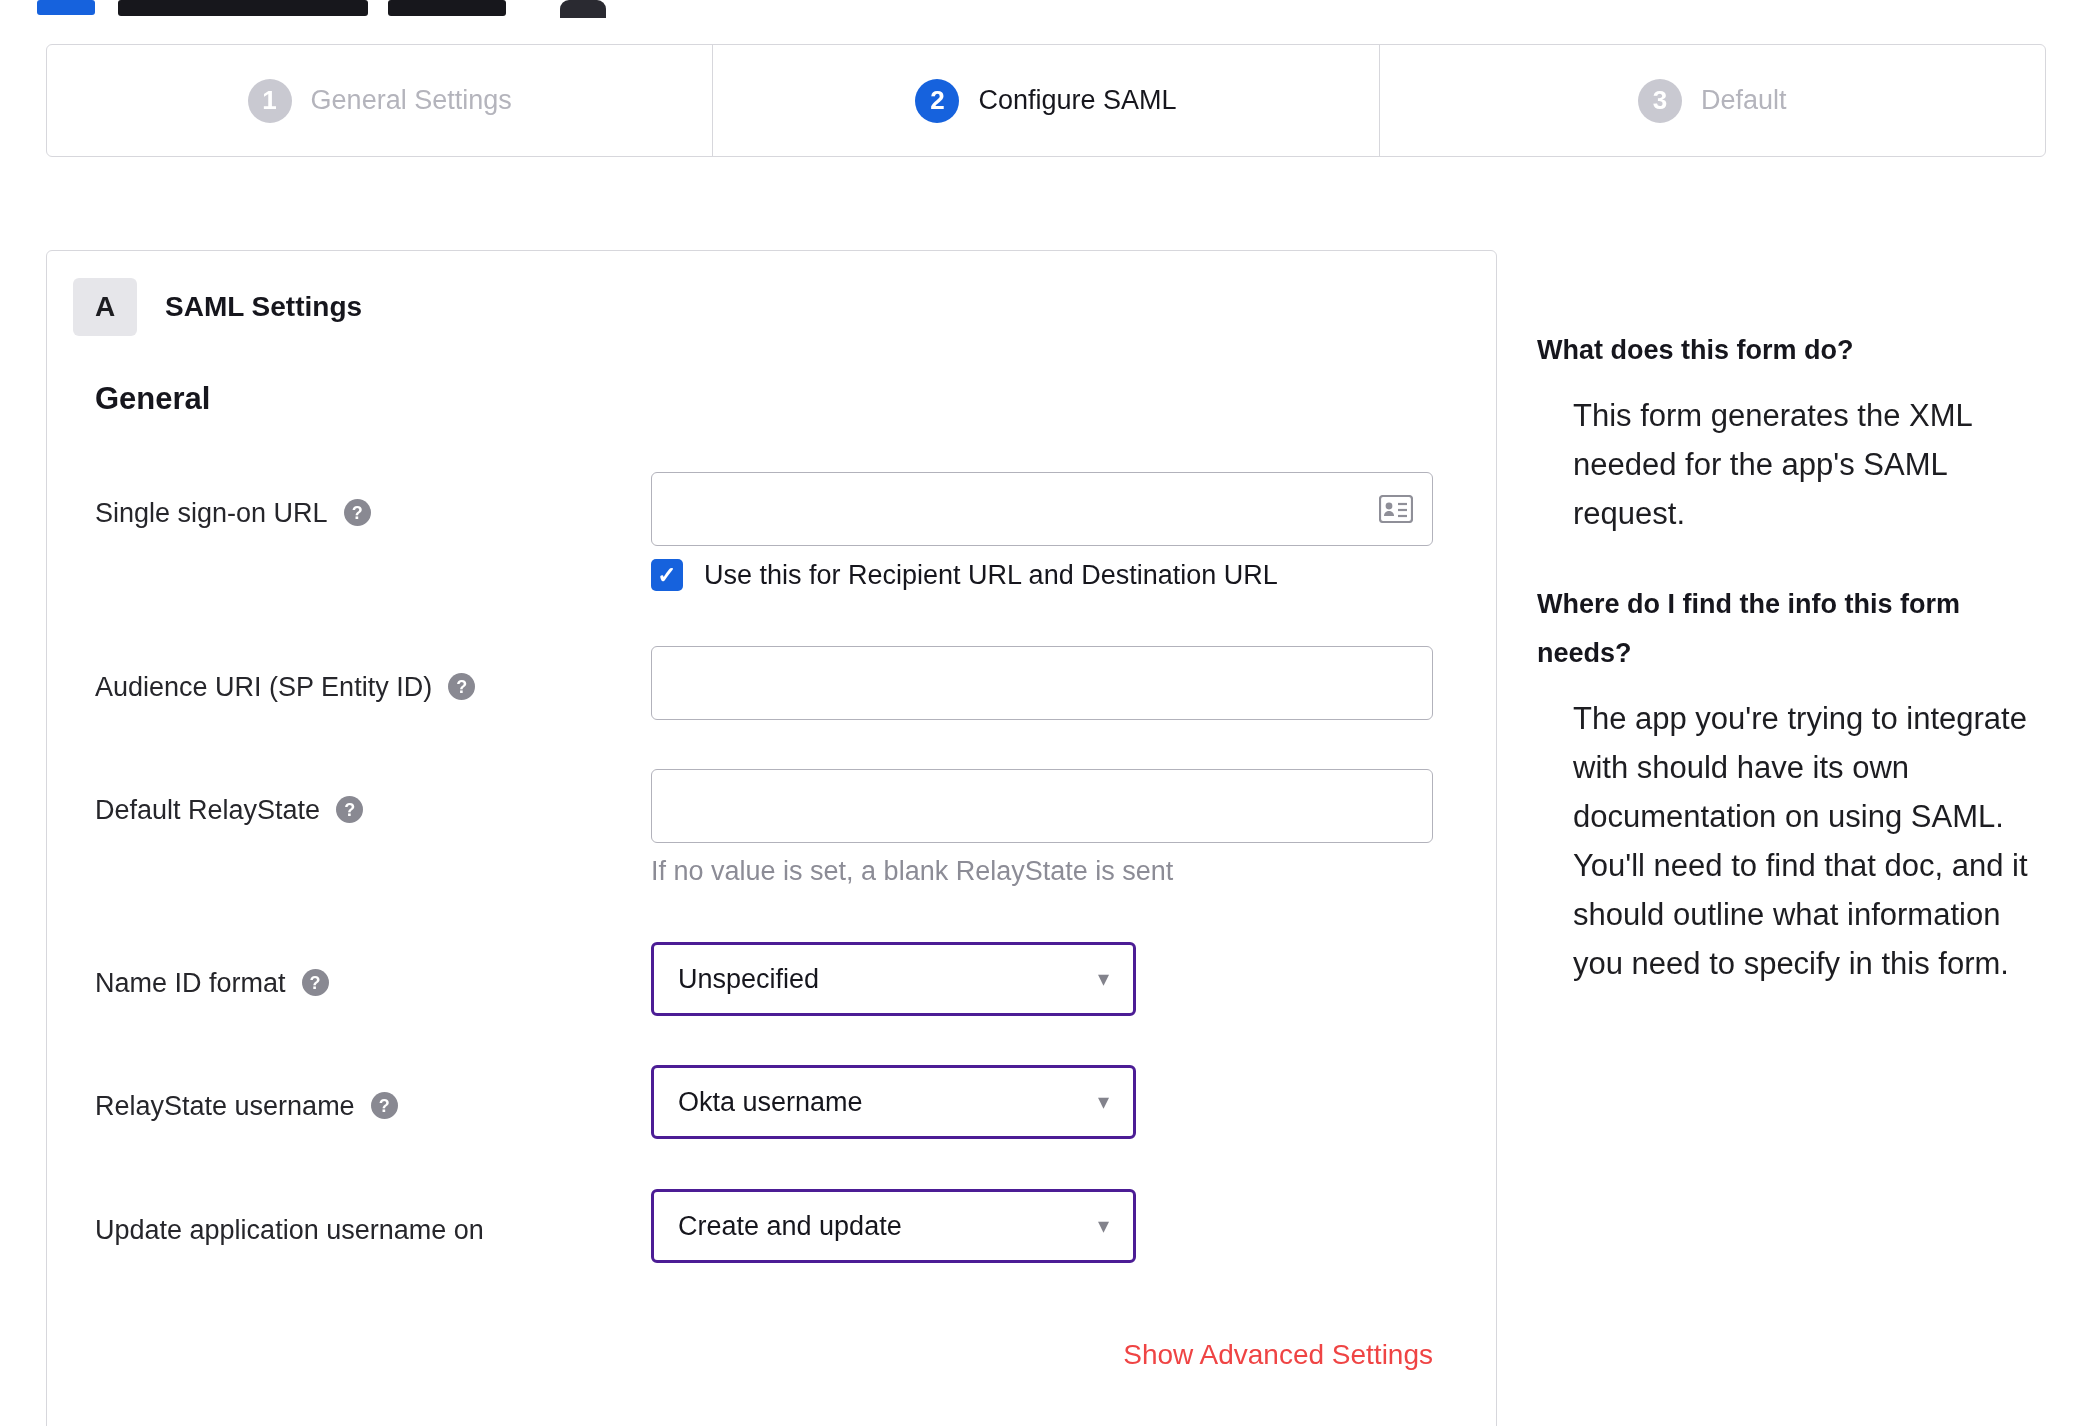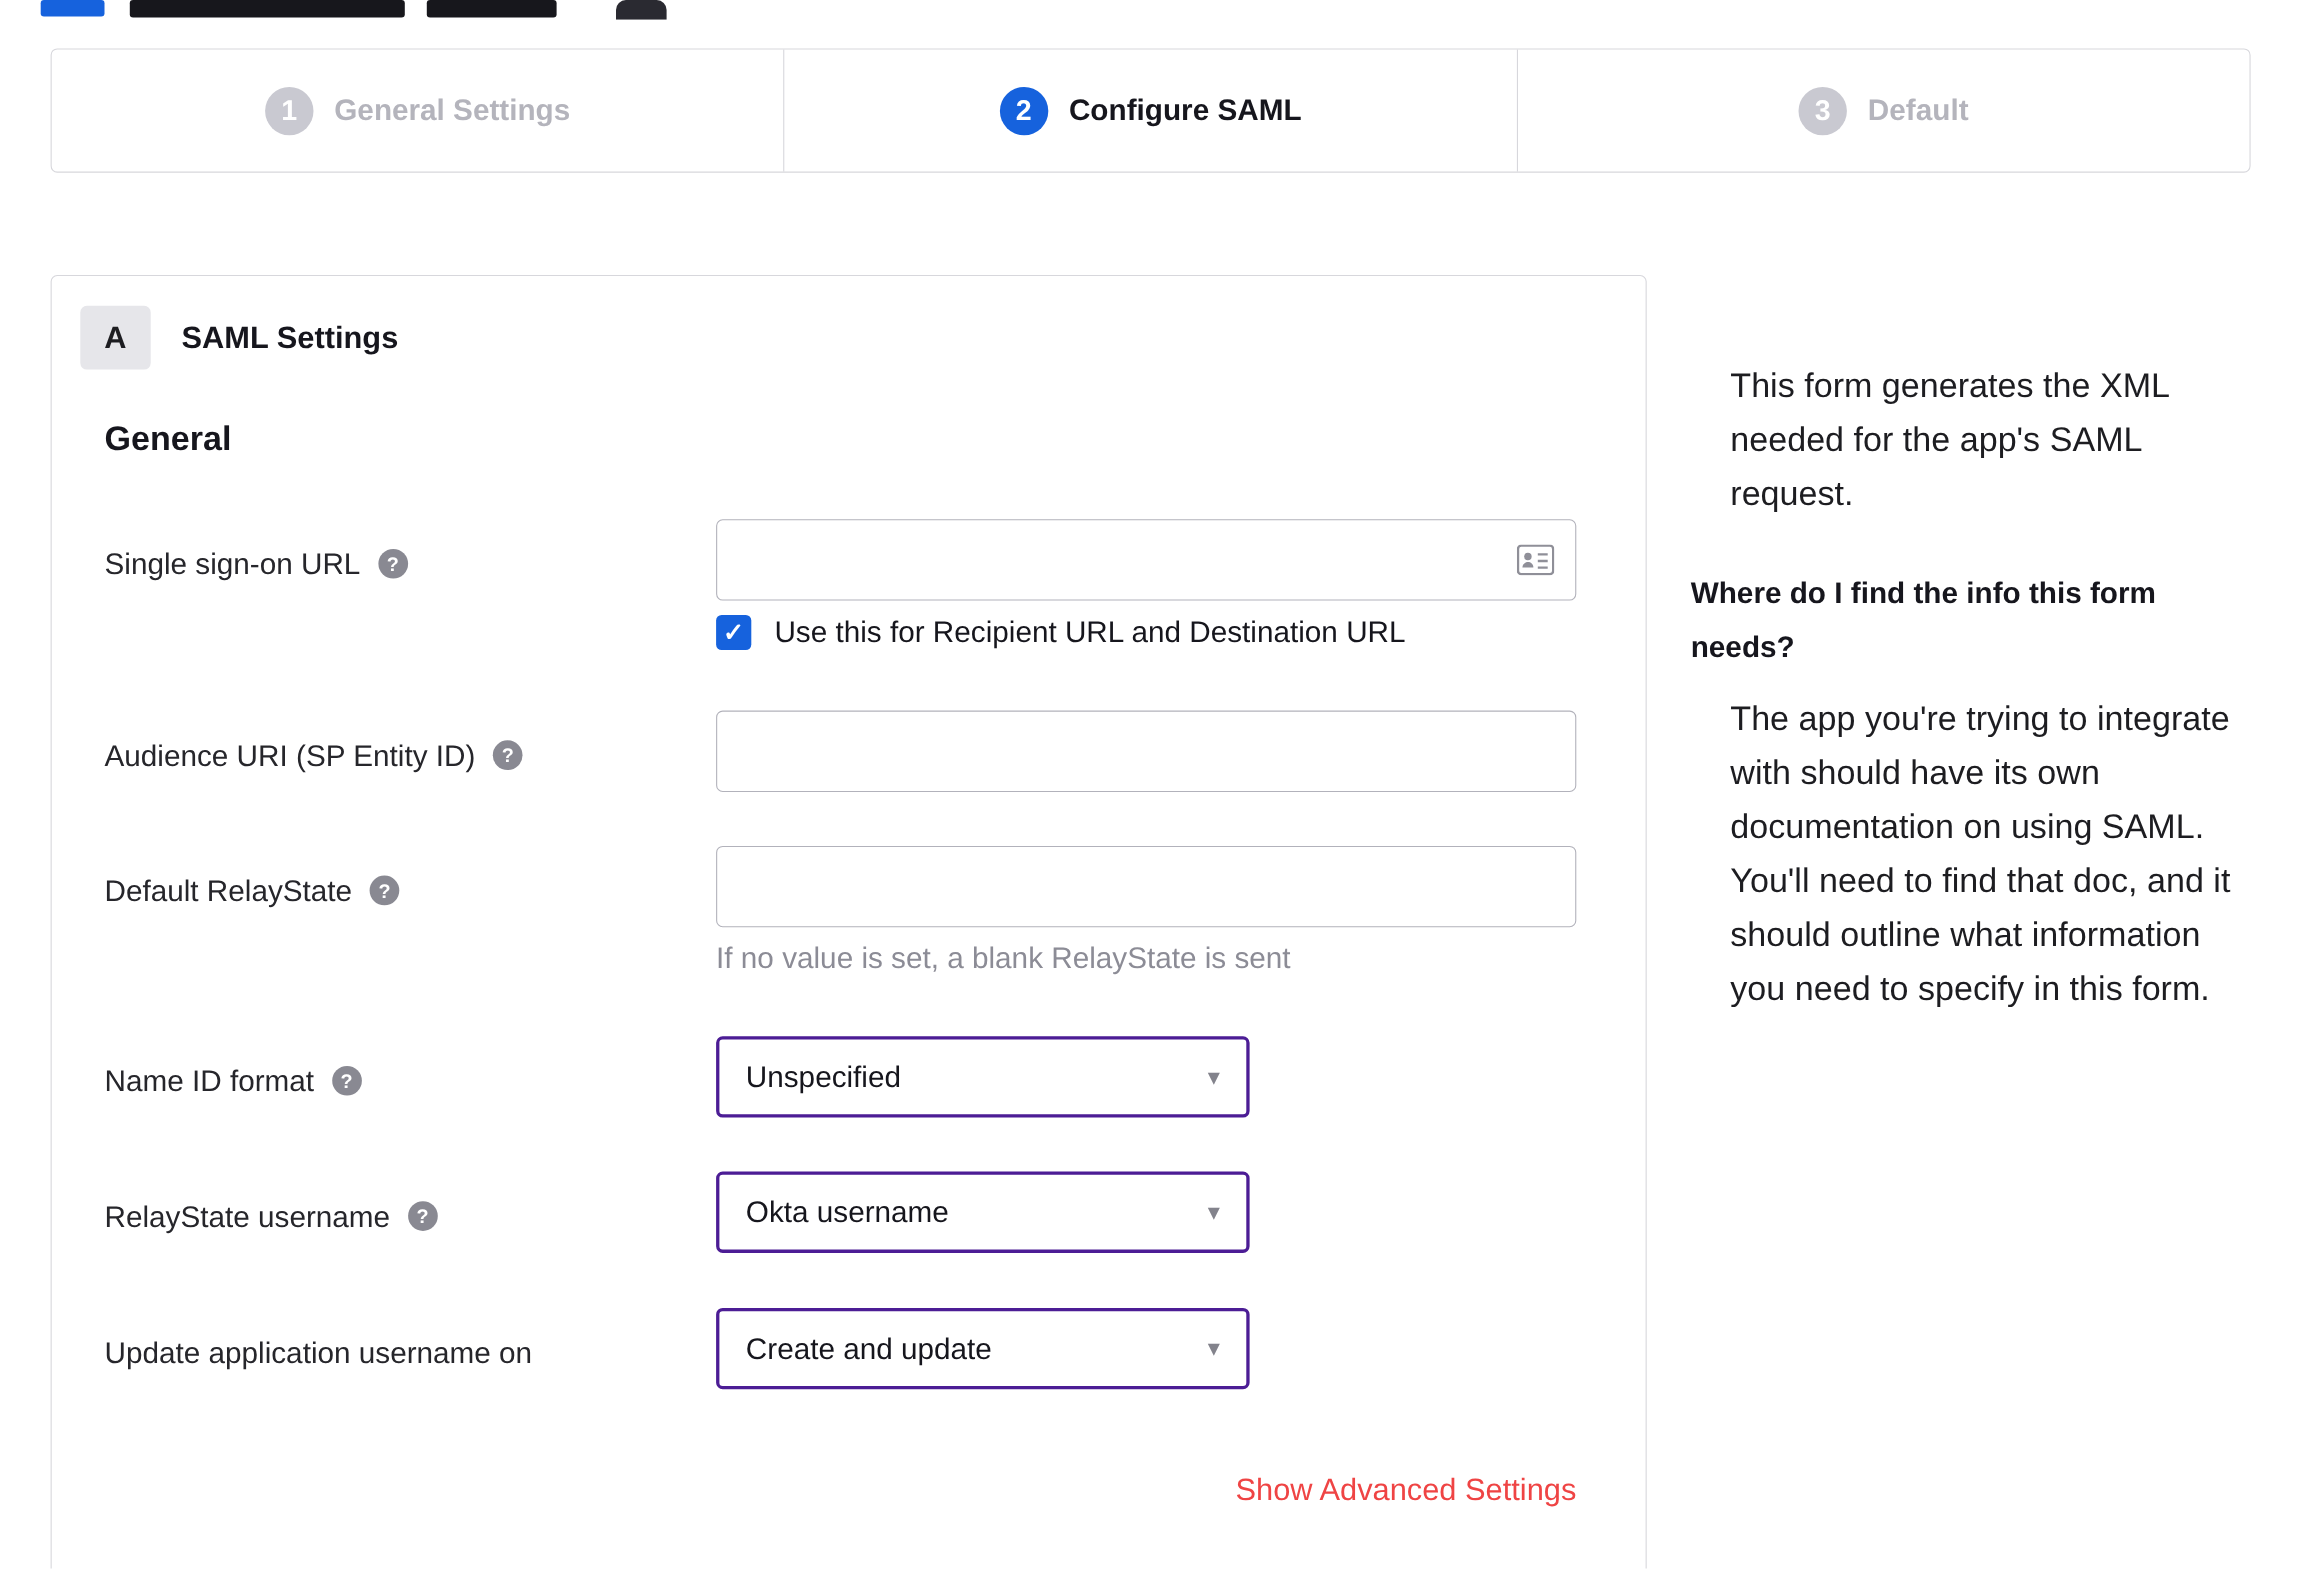--- a/index.html
+++ b/index.html
@@ -14,21 +14,21 @@
   .frag-d2 { left:388px; width:118px; height:16px; background:#17171c; border-radius:3px; }
   .frag-icon { left:560px; width:46px; height:18px; background:#2a2a31; border-radius:9px 9px 0 0; }
 
   
   .stepper { position:absolute; left:46px; top:44px; width:2000px; height:113px;
     border:1px solid #d7d7dc; border-radius:6px; display:flex; background:#fff; }
   .step { flex:1; display:flex; align-items:center; justify-content:center; gap:19px; cursor:pointer; }
   .step + .step { border-left:1px solid #d7d7dc; }
   .step-circle { width:44px; height:44px; border-radius:50%; background:#c9c9d1; color:#fff;
     font-size:26px; font-weight:bold; display:flex; align-items:center; justify-content:center; }
-  .step-label { font-size:27px; font-weight:bold; color:#b4b4bc; }
+  .step-label { font-size:27px; font-weight:normal; color:#b4b4bc; }
   .step.active .step-circle { background:#1662dd; }
   .step.active .step-label { color:#16161d; }
 
   
   .card { position:absolute; left:46px; top:250px; width:1451px; height:1230px;
     border:1px solid #d7d7dc; border-radius:6px; background:#fff; }
 
   .section-head { position:absolute; left:26px; top:27px; display:flex; align-items:center; gap:28px; }
   .badge-a { width:64px; height:58px; background:#e6e6ea; border-radius:6px; color:#1d1d21;
     font-size:28px; font-weight:bold; display:flex; align-items:center; justify-content:center; }
@@ -165,16 +165,17 @@
     <div class="select">
       <span class="val">Create and update</span>
       <span class="caret">▾</span>
     </div>
   </div>
 
   <div class="advanced">Show Advanced Settings</div>
 </div>
 
 <div class="help-panel">
+  <h3>What does this form do?</h3>
   <p>This form generates the XML needed for the app's SAML request.</p>
   <h3>Where do I find the info this form needs?</h3>
   <p>The app you're trying to integrate with should have its own documentation on using SAML. You'll need to find that doc, and it should outline what information you need to specify in this form.</p>
 </div>
 
 </body></html>

